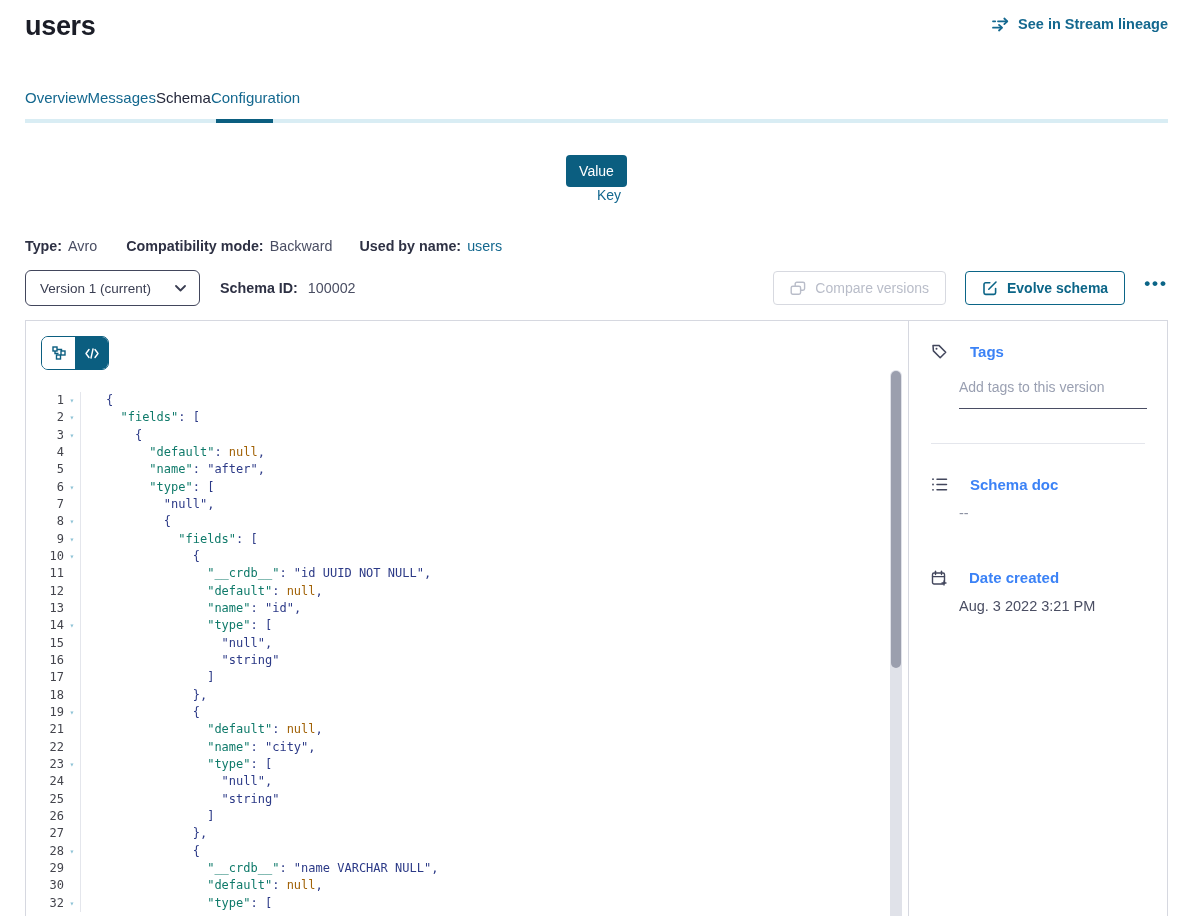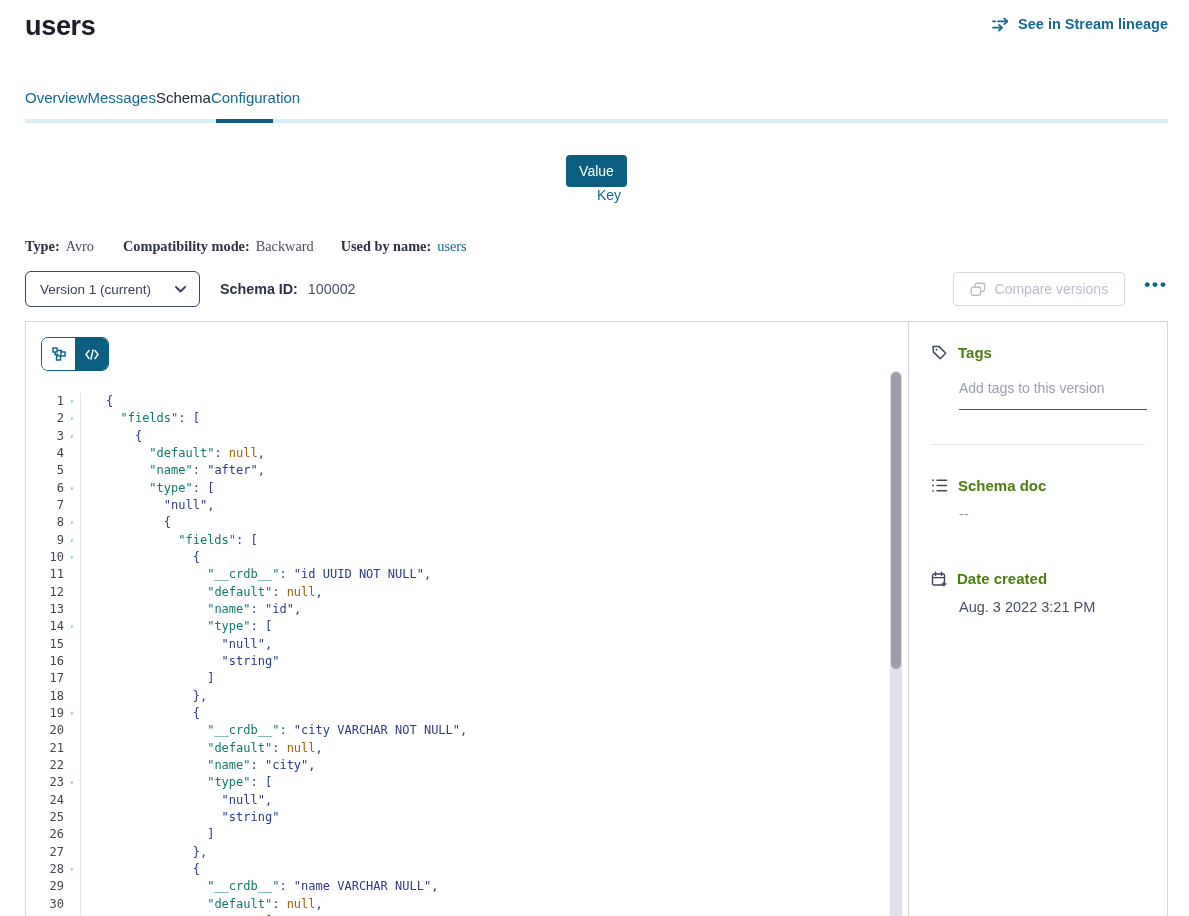--- a/index.html
+++ b/index.html
@@ -21,21 +21,21 @@
   .tab.active { color:#23273a; }
   .tab-bar { height:4px; background:#d9edf4; position:relative; }
   .tab-bar-active-seg { position:absolute; left:191px; top:0; width:57px; height:4px; background:#0b5e80; }
 
   
   .vk-row { margin-top:32px; display:flex; align-items:center;flex-direction:column; }
   .value-btn { background:#0b5e80; color:#fff; border:none; border-radius:4px; font-size:14px; font-family:inherit; padding:8px 13px; cursor:pointer; }
   .key-btn { color:#14688f; font-size:14px; margin-left:25px; cursor:pointer; }
 
   
-  .meta-row { margin-top:35px; font-size:14.3px; display:flex; align-items:flex-end;font-family:Liberation Serif, serif; }
+  .meta-row { margin-top:35px; font-size:14.3px; display:flex; align-items:flex-end; }
   .meta-label { font-weight:700; color:#2e3144; margin-right:6px; }
   .meta-value { color:#4a4e63; }
   .meta-gap { width:29px; }
   .link { color:#14688f; cursor:pointer; }
 
   
   .version-row { margin-top:16px; display:flex; align-items:center; }
   .version-select { width:175px; height:36px; border:1.4px solid #42465c; border-radius:6px; background:#fff;
     display:flex; align-items:center; justify-content:space-between; padding:0 13px 0 14px;
     font-size:13.5px; color:#3a3e52; cursor:pointer; }
@@ -63,21 +63,21 @@
   .tk-p { color:#2c3a87; }
   .tk-s { color:#2c3a87; }
   .tk-k { color:#0f7a6a; }
   .tk-x { color:#a16207; }
 
   .scroll-track { position:absolute; top:49px; right:6px; bottom:0; width:12px; background:#e0e2e9; border-radius:7px; }
   .scroll-thumb { position:absolute; top:1px; left:1px; width:10px; height:297px; background:#9b9fae; border-radius:6px; cursor:pointer; }
 
   
   .sidebar { flex:0 0 250px; padding:22px 20px 0 22px; }
-  .section-head { display:flex; align-items:center; gap:10px; font-weight:700; font-size:15px; color:#4d7c0f; }
+  .section-head { display:flex; align-items:center; gap:22px; font-weight:700; font-size:15px; color:#3b82f6; }
   .section-head svg { flex:0 0 auto; }
   .tags-input { display:block; margin:19px 0 0 28px; width:188px; border:none; border-bottom:1px solid #4a4d63;
     font-family:inherit; font-size:14px; color:#3c3f52; padding:0 0 13px 0; outline:none; background:transparent; }
   .tags-input::placeholder { color:#9aa0b2; }
   .sidebar-divider { border:none; border-top:1px solid #e4e6ec; margin:34px 2px 0 0; }
   .side-value { margin:12px 0 0 28px; font-size:14.5px; color:#4a4e63; }
   .side-value.dim { color:#8d92a3; }
   .head-schema-doc { margin-top:32px; }
   .head-date { margin-top:48px; }
 </style>
@@ -143,20 +143,29 @@
     </div>
     <div class="version-actions">
       <button class="btn btn-disabled">
         <span style="display:flex;">
           <svg width="16" height="15" viewBox="0 0 16 15" fill="none" stroke="#b9bdc9" stroke-width="1.4" stroke-linejoin="round">
             <rect x="5.2" y="1.2" width="9.4" height="8" rx="1.6"></rect>
             <rect x="1.2" y="5.2" width="9.4" height="8" rx="1.6" fill="#fff"></rect>
           </svg>
         </span>
         <span>Compare versions</span>
+      </button>
+      <button class="btn btn-outline">
+        <span style="display:flex;">
+          <svg width="16" height="16" viewBox="0 0 16 16" fill="none" stroke="#0b6587" stroke-width="1.6" stroke-linecap="round" stroke-linejoin="round">
+            <path d="M13.6 8.6v4.2a1.6 1.6 0 0 1-1.6 1.6H3.6A1.6 1.6 0 0 1 2 12.8V4.4a1.6 1.6 0 0 1 1.6-1.6h4.2"></path>
+            <path d="M6.8 9.2 14 2"></path>
+          </svg>
+        </span>
+        <span>Evolve schema</span>
       </button>
       <span class="more-btn">•••</span>
     </div>
   </div>
 
   <div class="panel">
 
     <div class="code-area">
       <div class="view-toggle">
         <div class="seg seg-tree">
@@ -309,27 +318,20 @@
           </div>
           <div class="code-line">
             <div class="gutter">
               <span class="line-number">19</span>
               <span class="fold-arrow">▾</span>
             </div>
             <span class="code-text">            <span class="tk-p">{</span></span>
           </div>
           <div class="code-line">
             <div class="gutter">
-              <span class="line-number">20</span>
-              <span class="fold-arrow"></span>
-            </div>
-            <span class="code-text">              <span class="tk-k">"__crdb__"</span><span class="tk-p">: </span><span class="tk-s">"city VARCHAR NOT NULL"</span><span class="tk-p">,</span></span>
-          </div>
-          <div class="code-line">
-            <div class="gutter">
               <span class="line-number">21</span>
               <span class="fold-arrow"></span>
             </div>
             <span class="code-text">              <span class="tk-k">"default"</span><span class="tk-p">: </span><span class="tk-x">null</span><span class="tk-p">,</span></span>
           </div>
           <div class="code-line">
             <div class="gutter">
               <span class="line-number">22</span>
               <span class="fold-arrow"></span>
             </div>

